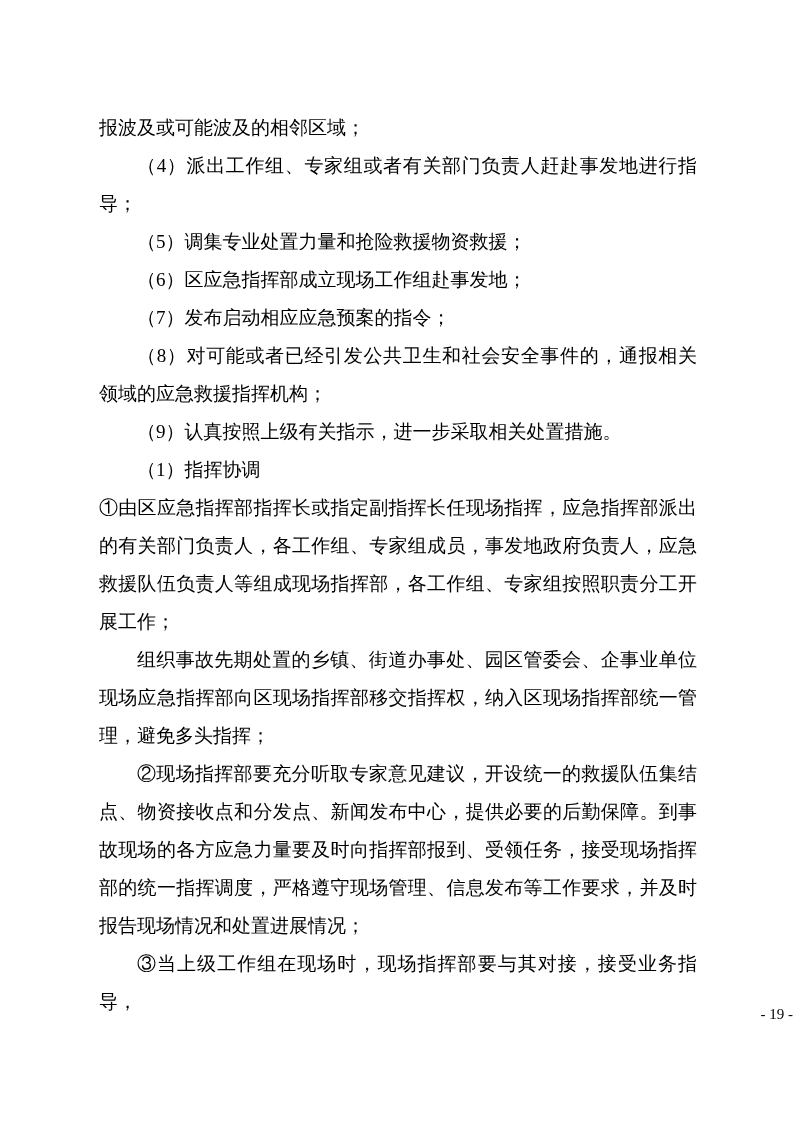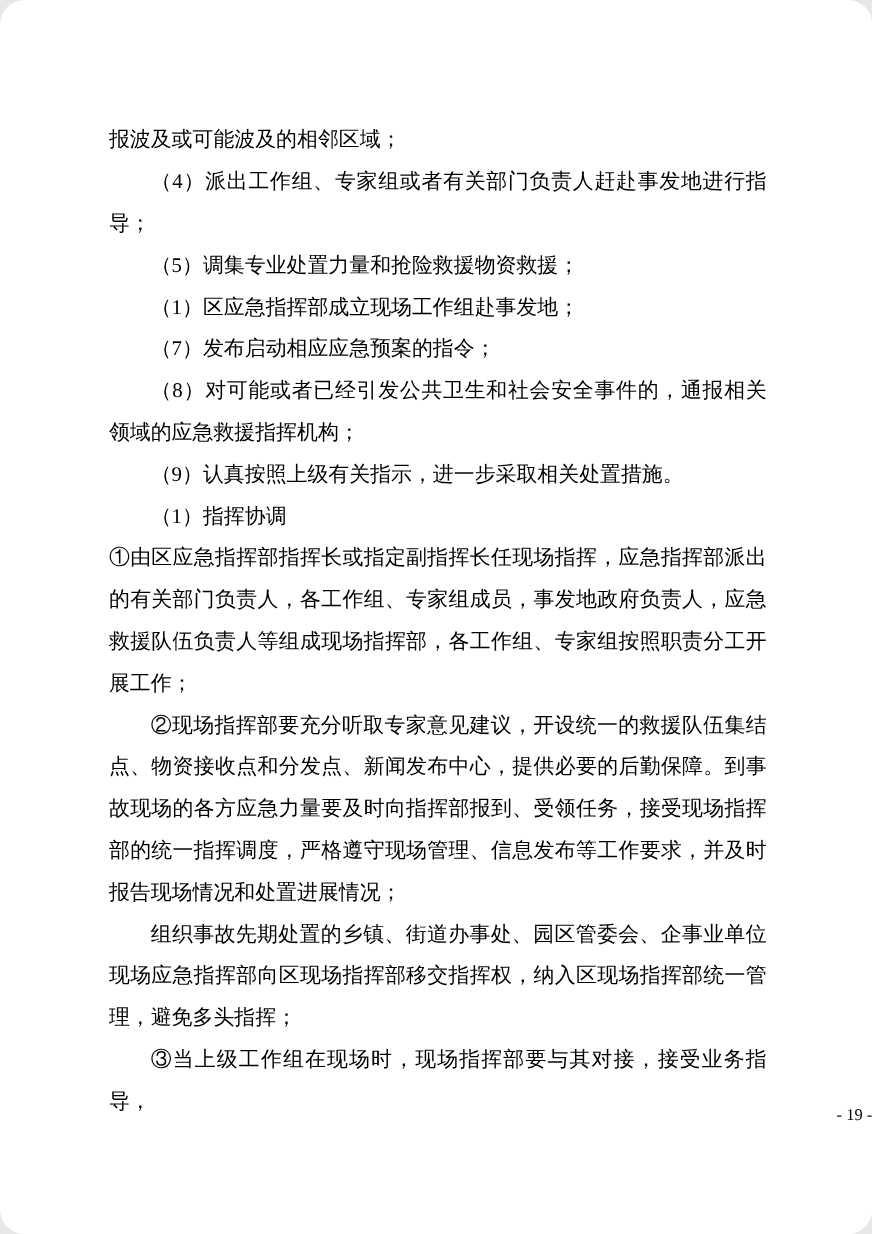--- a/index.html
+++ b/index.html
@@ -1,15 +1,15 @@
 <!DOCTYPE html>
 <html><head>
 <meta charset="utf-8">
 <style>
-  * { margin: 0; padding: 0; box-sizing: border-box; border-radius: 22px; }
+  * { margin: 0; padding: 0; box-sizing: border-box; }
   html, body { background: #e8e8e8; }
   .page {
     position: relative;
     width: 793px;
     height: 1122px;
     margin: 0 auto;
     background: #ffffff;
     color: #000000;
     font-family: "Liberation Serif", "DejaVu Serif", serif;
     overflow: hidden;
@@ -43,24 +43,24 @@
   }
 </style>
 </head>
 <body>
 
 <div class="page">
   <div class="content">
     <p>报波及或可能波及的相邻区域；</p>
     <p class="indent">（4）派出工作组、专家组或者有关部门负责人赶赴事发地进行指导；</p>
     <p class="indent">（5）调集专业处置力量和抢险救援物资救援；</p>
-    <p class="indent">（1）区应急指挥部成立现场工作组赴事发地；</p>
+    <p class="indent">（6）区应急指挥部成立现场工作组赴事发地；</p>
     <p class="indent">（7）发布启动相应应急预案的指令；</p>
     <p class="indent">（8）对可能或者已经引发公共卫生和社会安全事件的，通报相关领域的应急救援指挥机构；</p>
     <p class="indent">（9）认真按照上级有关指示，进一步采取相关处置措施。</p>
     <p class="indent">（1）指挥协调</p>
     <p>①由区应急指挥部指挥长或指定副指挥长任现场指挥，应急指挥部派出的有关部门负责人，各工作组、专家组成员，事发地政府负责人，应急救援队伍负责人等组成现场指挥部，各工作组、专家组按照职责分工开展工作；</p>
+    <p class="indent">组织事故先期处置的乡镇、街道办事处、园区管委会、企事业单位现场应急指挥部向区现场指挥部移交指挥权，纳入区现场指挥部统一管理，避免多头指挥；</p>
     <p class="indent">②现场指挥部要充分听取专家意见建议，开设统一的救援队伍集结点、物资接收点和分发点、新闻发布中心，提供必要的后勤保障。到事故现场的各方应急力量要及时向指挥部报到、受领任务，接受现场指挥部的统一指挥调度，严格遵守现场管理、信息发布等工作要求，并及时报告现场情况和处置进展情况；</p>
-    <p class="indent">组织事故先期处置的乡镇、街道办事处、园区管委会、企事业单位现场应急指挥部向区现场指挥部移交指挥权，纳入区现场指挥部统一管理，避免多头指挥；</p>
     <p class="indent">③当上级工作组在现场时，现场指挥部要与其对接，接受业务指导，</p>
   </div>
   <div class="page-number">- 19 -</div>
 </div>
 
 </body></html>

